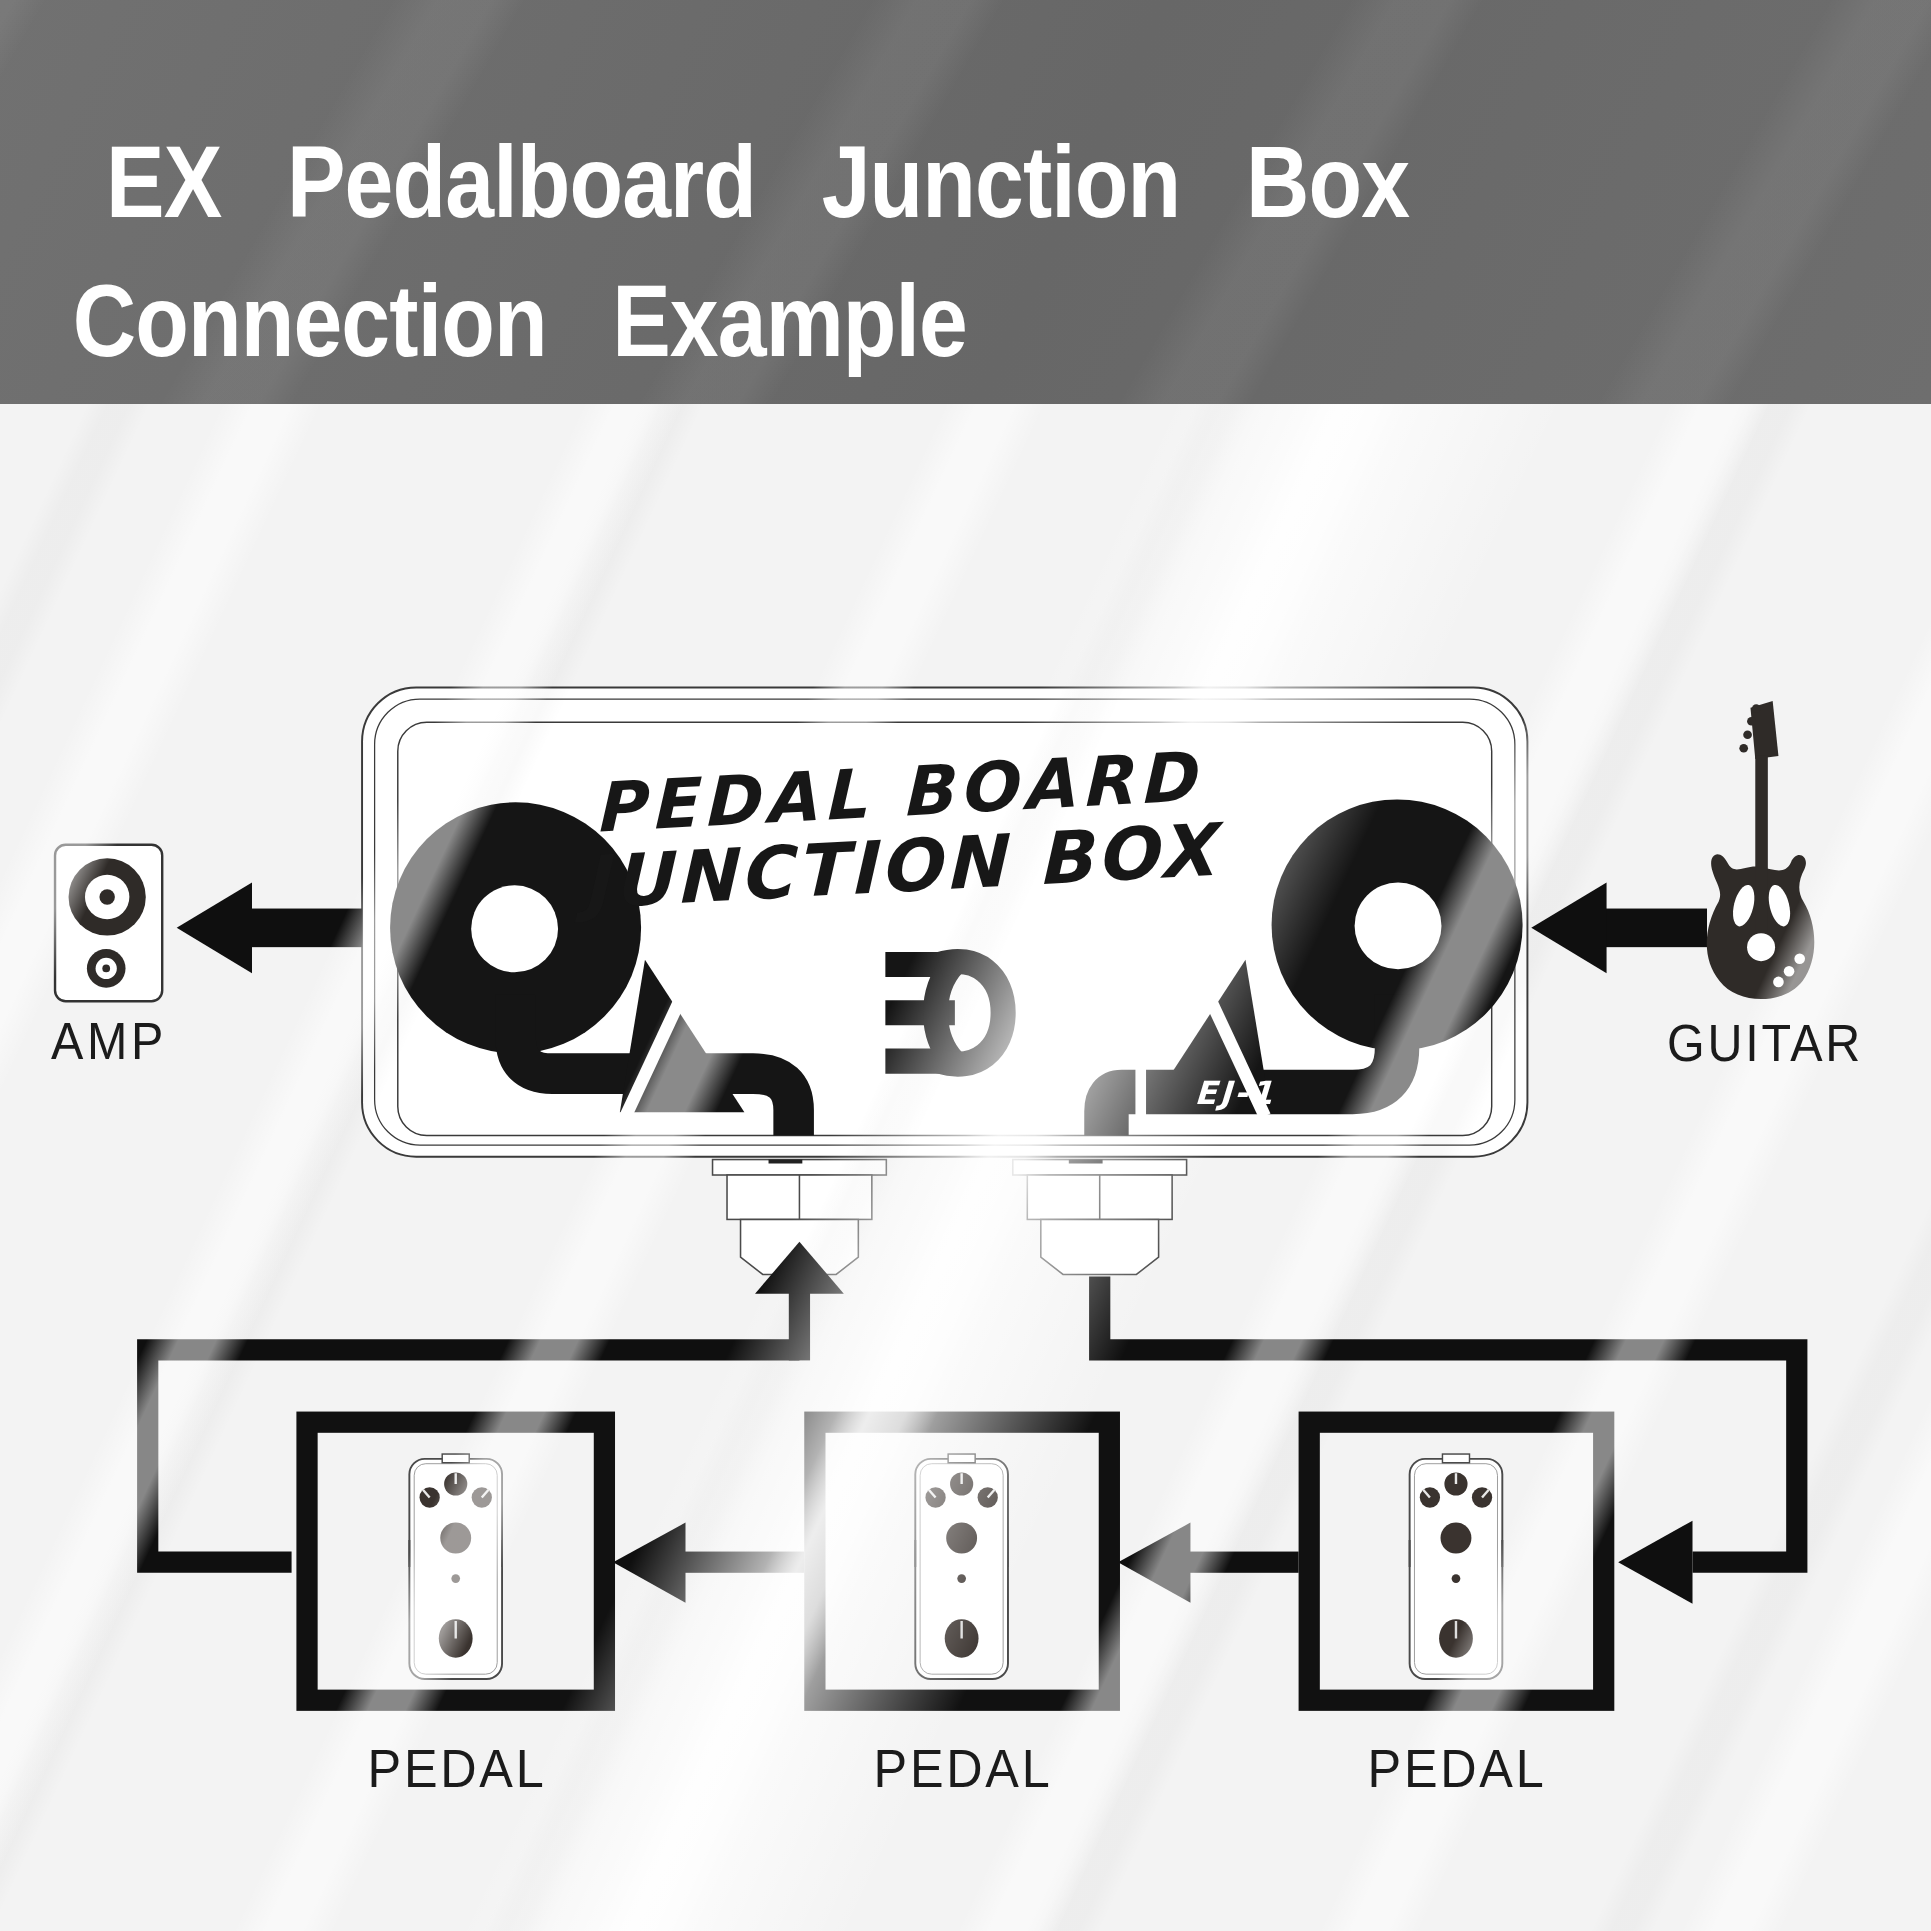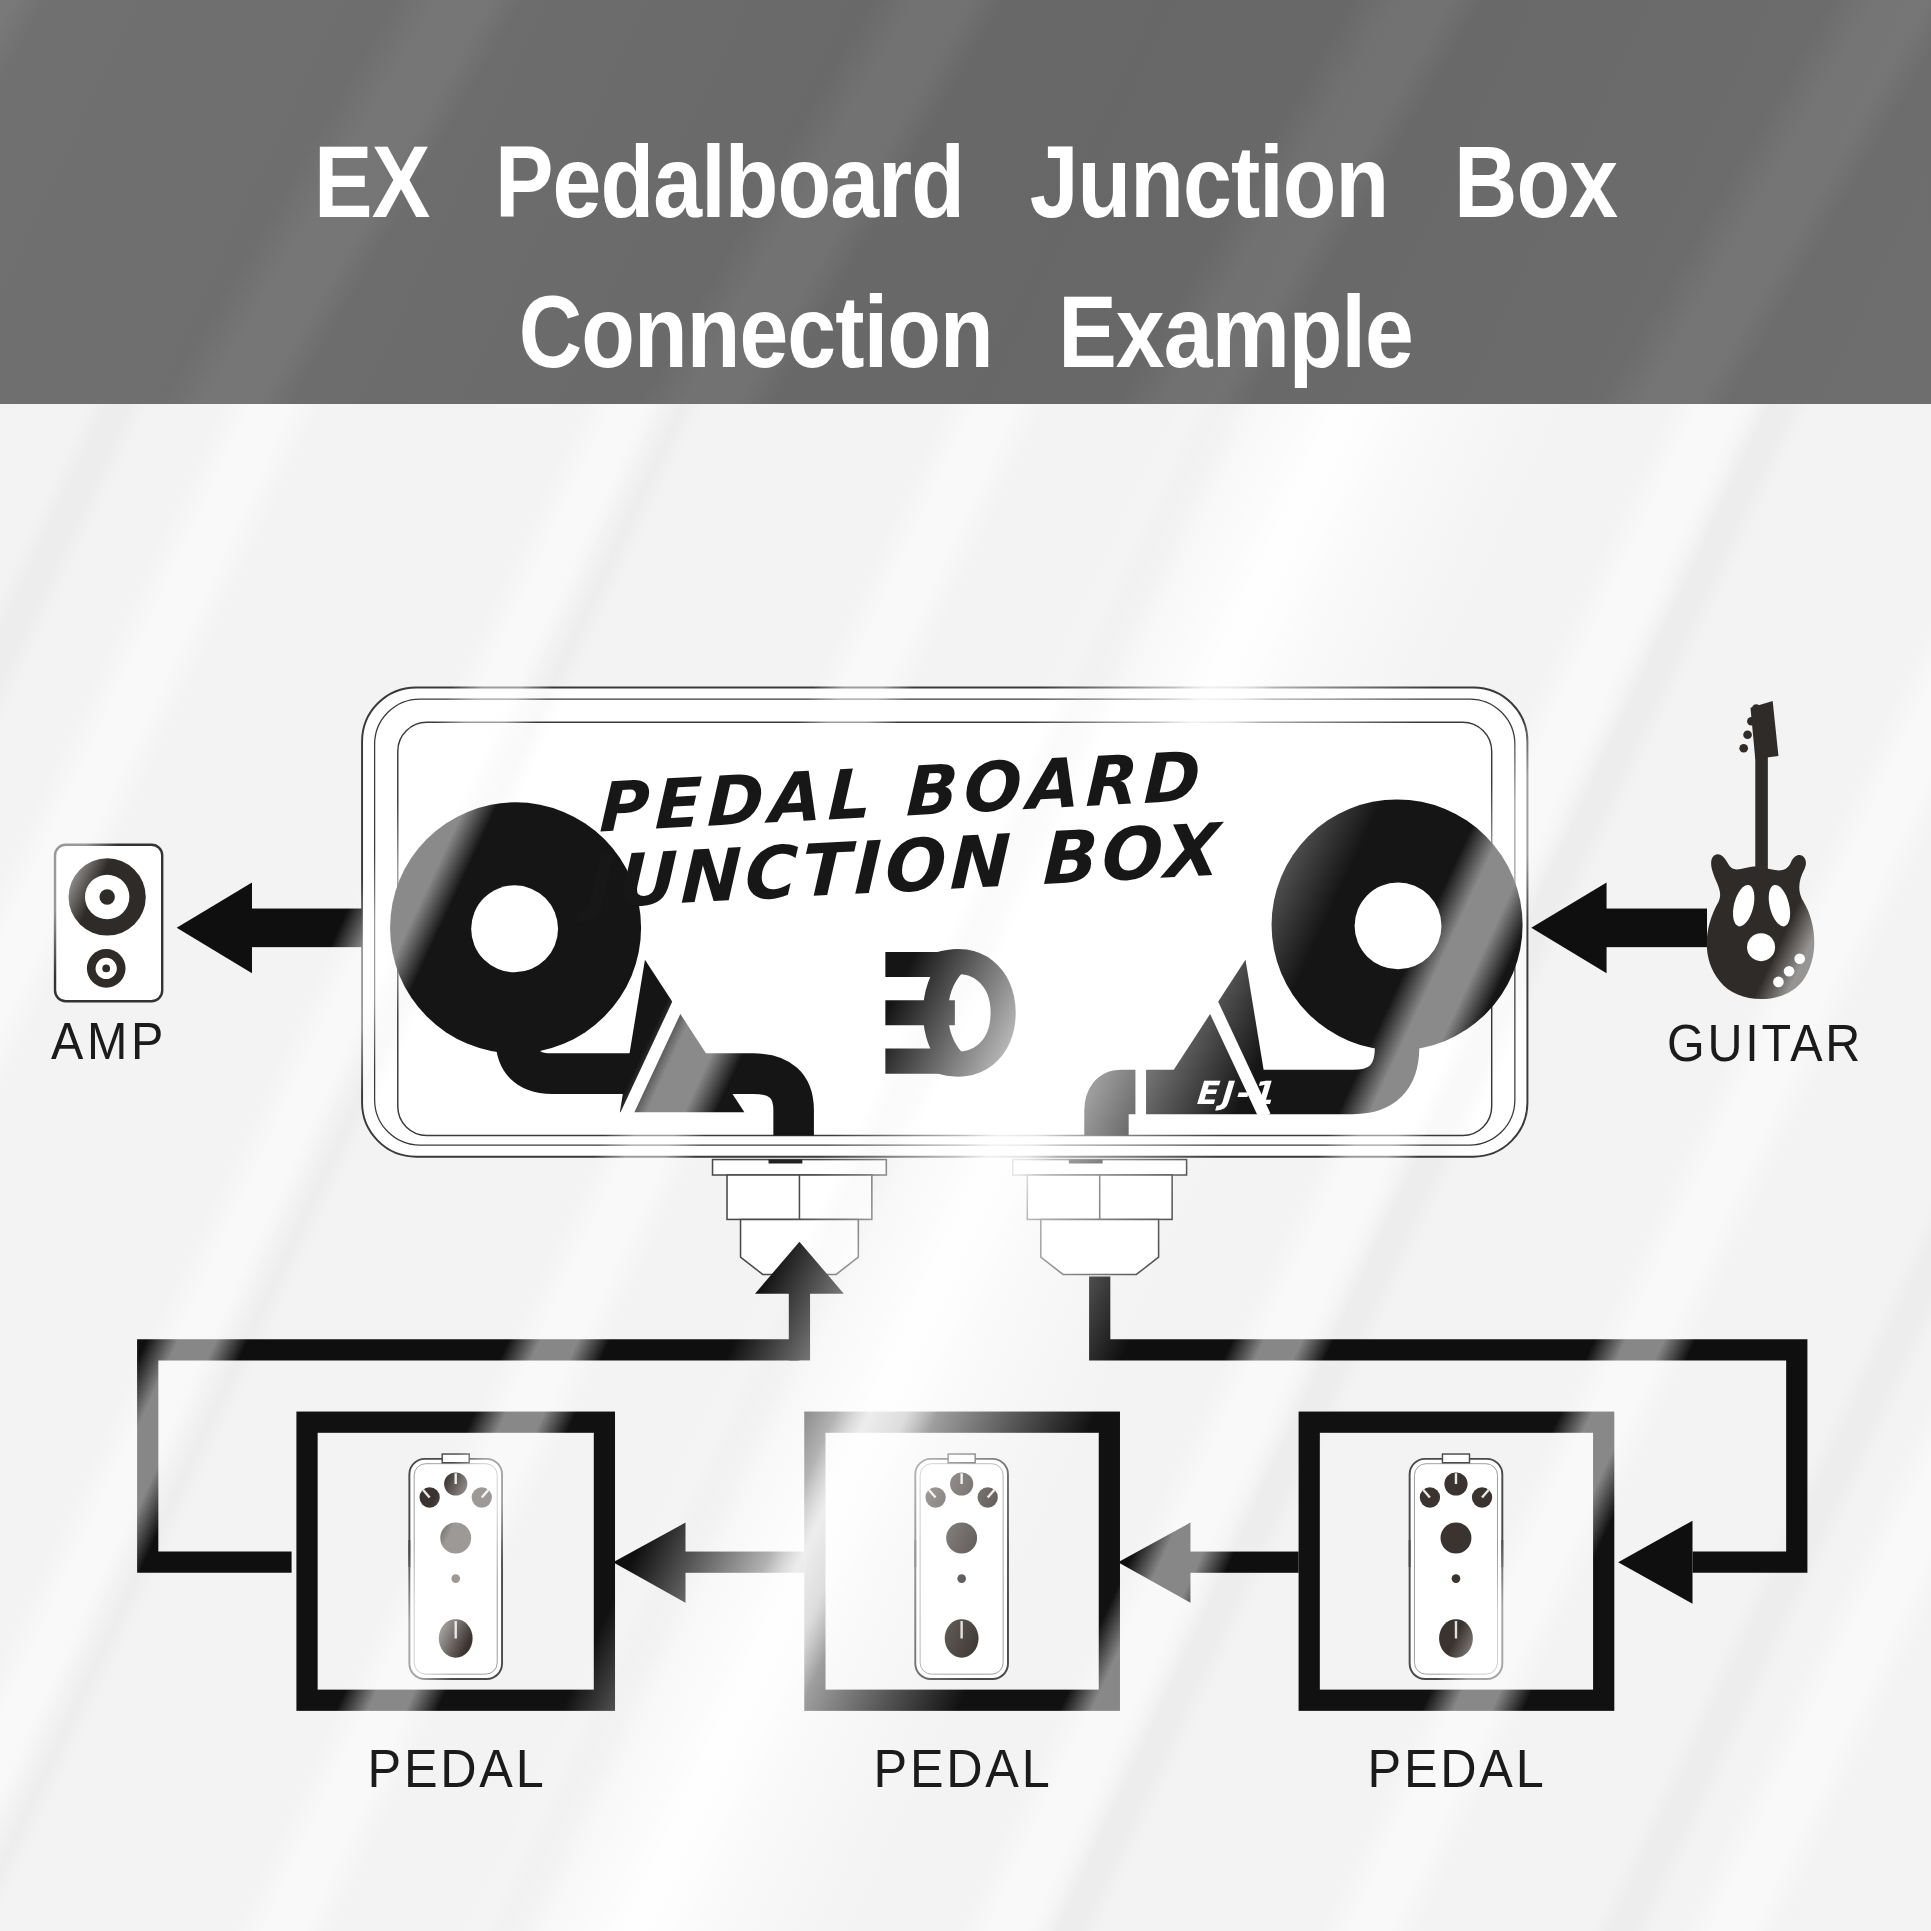--- a/index.html
+++ b/index.html
@@ -20,30 +20,30 @@
         rgba(0,0,0,0) 0 251px, rgba(0,0,0,.025) 270px 290px, rgba(0,0,0,0) 309px 502px);
   }
   .banner{
     position:absolute;left:0;top:0;width:1931px;height:404px;z-index:4;
     background:
       repeating-linear-gradient(300deg,
         rgba(255,255,255,0) 0 174px, rgba(255,255,255,.06) 203px 251px, rgba(255,255,255,0) 290px 415px),
       linear-gradient(115deg,#717171,#676767 55%,#6e6e6e);
   }
   .banner-title{
-    position:absolute;left:0;width:100%;text-align:center;margin:0;
+    position:absolute;left:0;width:100%;text-align:left;margin:0;
     color:#ffffff;font-weight:700;font-size:102px;line-height:1;
     font-family:"Liberation Sans",sans-serif;
   }
   .banner-title .tt{
     display:inline-block;transform:scaleX(.86);
     word-spacing:.48em;letter-spacing:-1px;white-space:nowrap;
   }
   .t1{top:131px}
-  .t2{top:281px}
+  .t2{top:270px}
   #diagram{position:absolute;left:0;top:0;z-index:2;}
   .label{
     position:absolute;z-index:5;color:#1b1b1b;white-space:nowrap;
     transform:translate(-50%,-50%) scaleX(.95);
     font-family:"Liberation Sans",sans-serif;
   }
   .lab-amp{left:109px;top:1041px;font-size:51px;letter-spacing:3.9px;}
   .lab-guitar{left:1765px;top:1043px;font-size:51px;letter-spacing:2.9px;}
   .lab-pedal{font-size:53px;letter-spacing:2.9px;top:1768px;}
   .lp1{left:457px}.lp2{left:963px}.lp3{left:1457px}

